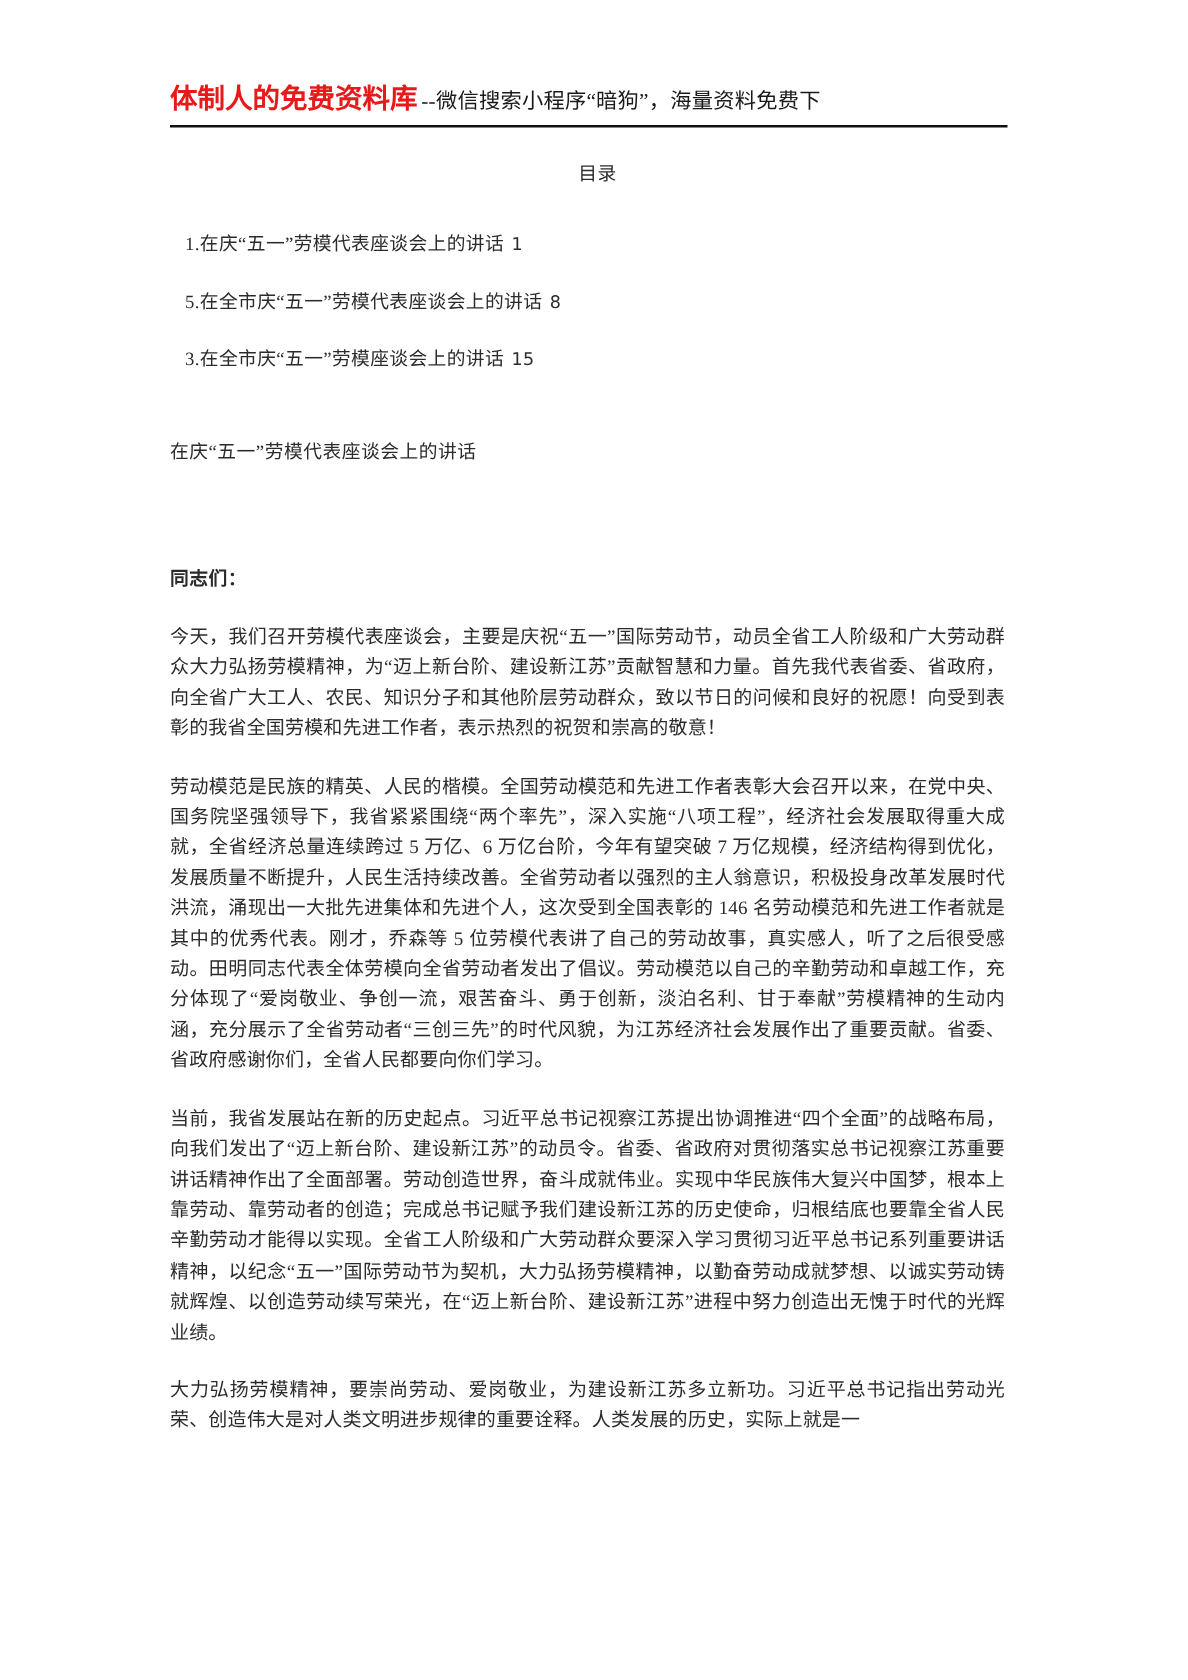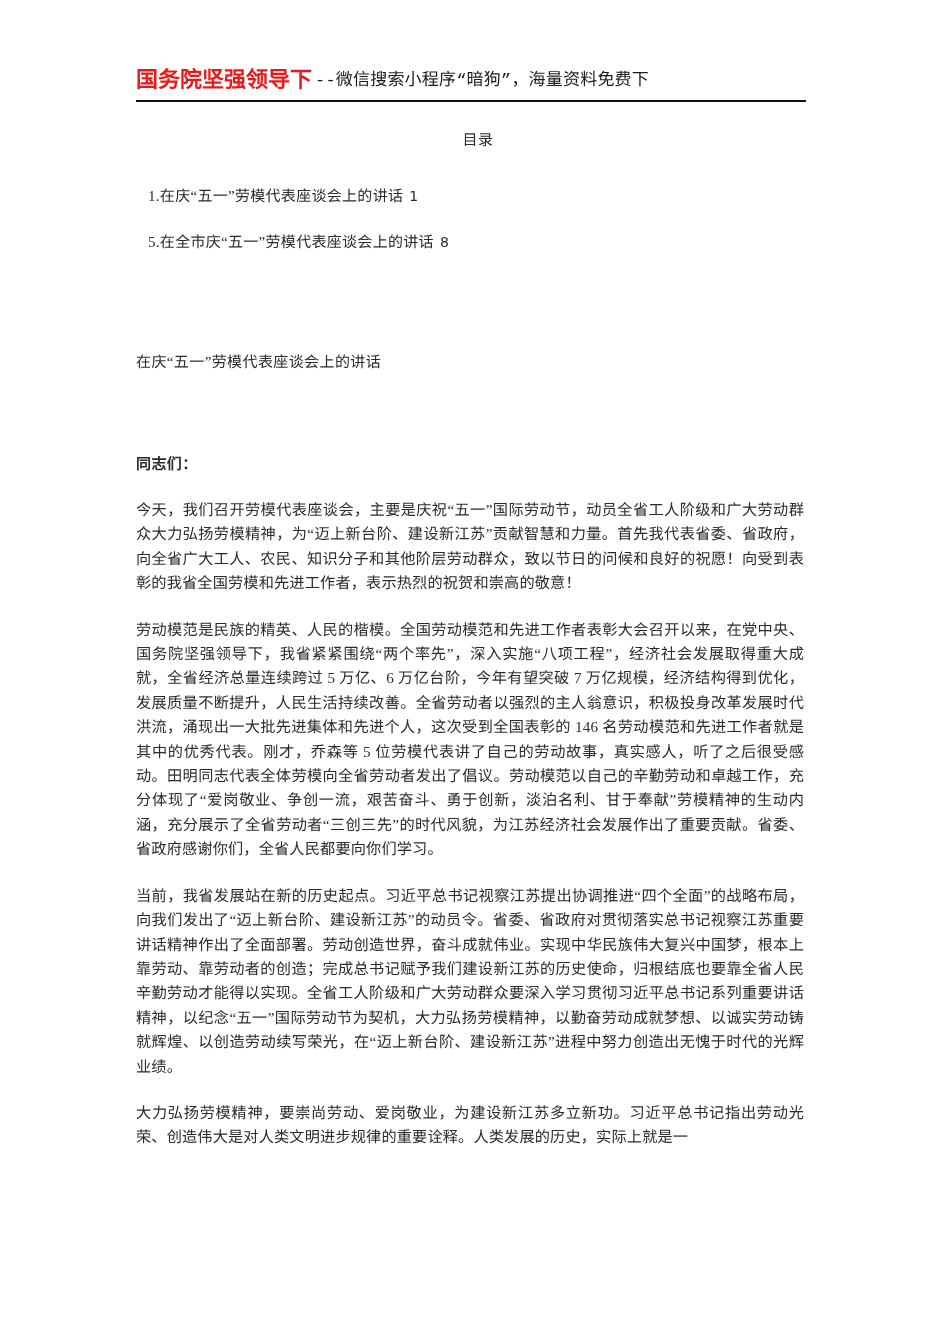--- a/index.html
+++ b/index.html
@@ -38,21 +38,21 @@
   }
   .header-brand {
     font-family: "DejaVu Sans", "Liberation Sans", sans-serif;
     font-weight: bold;
     font-size: 22px;
     color: #e8191a;
     letter-spacing: 0px;
     line-height: 1;
   }
   .header-tail {
-    font-family: Liberation Mono, monospace;
+    font-family: Liberation Serif, serif;
     font-size: 17px;
     color: #1a1a1a;
     line-height: 1;
     margin-left: 3px;
     letter-spacing: 0.2px;
   }
   .header-rule {
     position: absolute;
     left: 136px;
     top: 100px;
@@ -125,33 +125,36 @@
     word-break: break-all;
   }
   .para:last-child { margin-bottom: 0; }
 </style>
 </head>
 <body>
 
 <div class="page">
 
   <div class="header-band">
-    <span class="header-brand">国务院坚强领导下</span>
+    <span class="header-brand">体制人的免费资料库</span>
     <span class="header-tail">--微信搜索小程序“暗狗”，海量资料免费下</span>
   </div>
   <div class="header-rule"></div>
 
   <div class="col toc-title">目录</div>
 
   <ul class="col toc-list">
     <li class="toc-item">
       <span>1.在庆“五一”劳模代表座谈会上的讲话</span><span class="toc-page">1</span>
     </li>
     <li class="toc-item">
       <span>5.在全市庆“五一”劳模代表座谈会上的讲话</span><span class="toc-page">8</span>
+    </li>
+    <li class="toc-item">
+      <span>3.在全市庆“五一”劳模座谈会上的讲话</span><span class="toc-page">15</span>
     </li>
   </ul>
 
   <div class="col doc-title">在庆“五一”劳模代表座谈会上的讲话</div>
 
   <div class="col salutation">同志们：</div>
 
   <div class="col body-blocks">
     <p class="para">今天，我们召开劳模代表座谈会，主要是庆祝“五一”国际劳动节，动员全省工人阶级和广大劳动群众大力弘扬劳模精神，为“迈上新台阶、建设新江苏”贡献智慧和力量。首先我代表省委、省政府，向全省广大工人、农民、知识分子和其他阶层劳动群众，致以节日的问候和良好的祝愿！向受到表彰的我省全国劳模和先进工作者，表示热烈的祝贺和崇高的敬意！</p>
     <p class="para">劳动模范是民族的精英、人民的楷模。全国劳动模范和先进工作者表彰大会召开以来，在党中央、国务院坚强领导下，我省紧紧围绕“两个率先”，深入实施“八项工程”，经济社会发展取得重大成就，全省经济总量连续跨过 5 万亿、6 万亿台阶，今年有望突破 7 万亿规模，经济结构得到优化，发展质量不断提升，人民生活持续改善。全省劳动者以强烈的主人翁意识，积极投身改革发展时代洪流，涌现出一大批先进集体和先进个人，这次受到全国表彰的 146 名劳动模范和先进工作者就是其中的优秀代表。刚才，乔森等 5 位劳模代表讲了自己的劳动故事，真实感人，听了之后很受感动。田明同志代表全体劳模向全省劳动者发出了倡议。劳动模范以自己的辛勤劳动和卓越工作，充分体现了“爱岗敬业、争创一流，艰苦奋斗、勇于创新，淡泊名利、甘于奉献”劳模精神的生动内涵，充分展示了全省劳动者“三创三先”的时代风貌，为江苏经济社会发展作出了重要贡献。省委、省政府感谢你们，全省人民都要向你们学习。</p>

